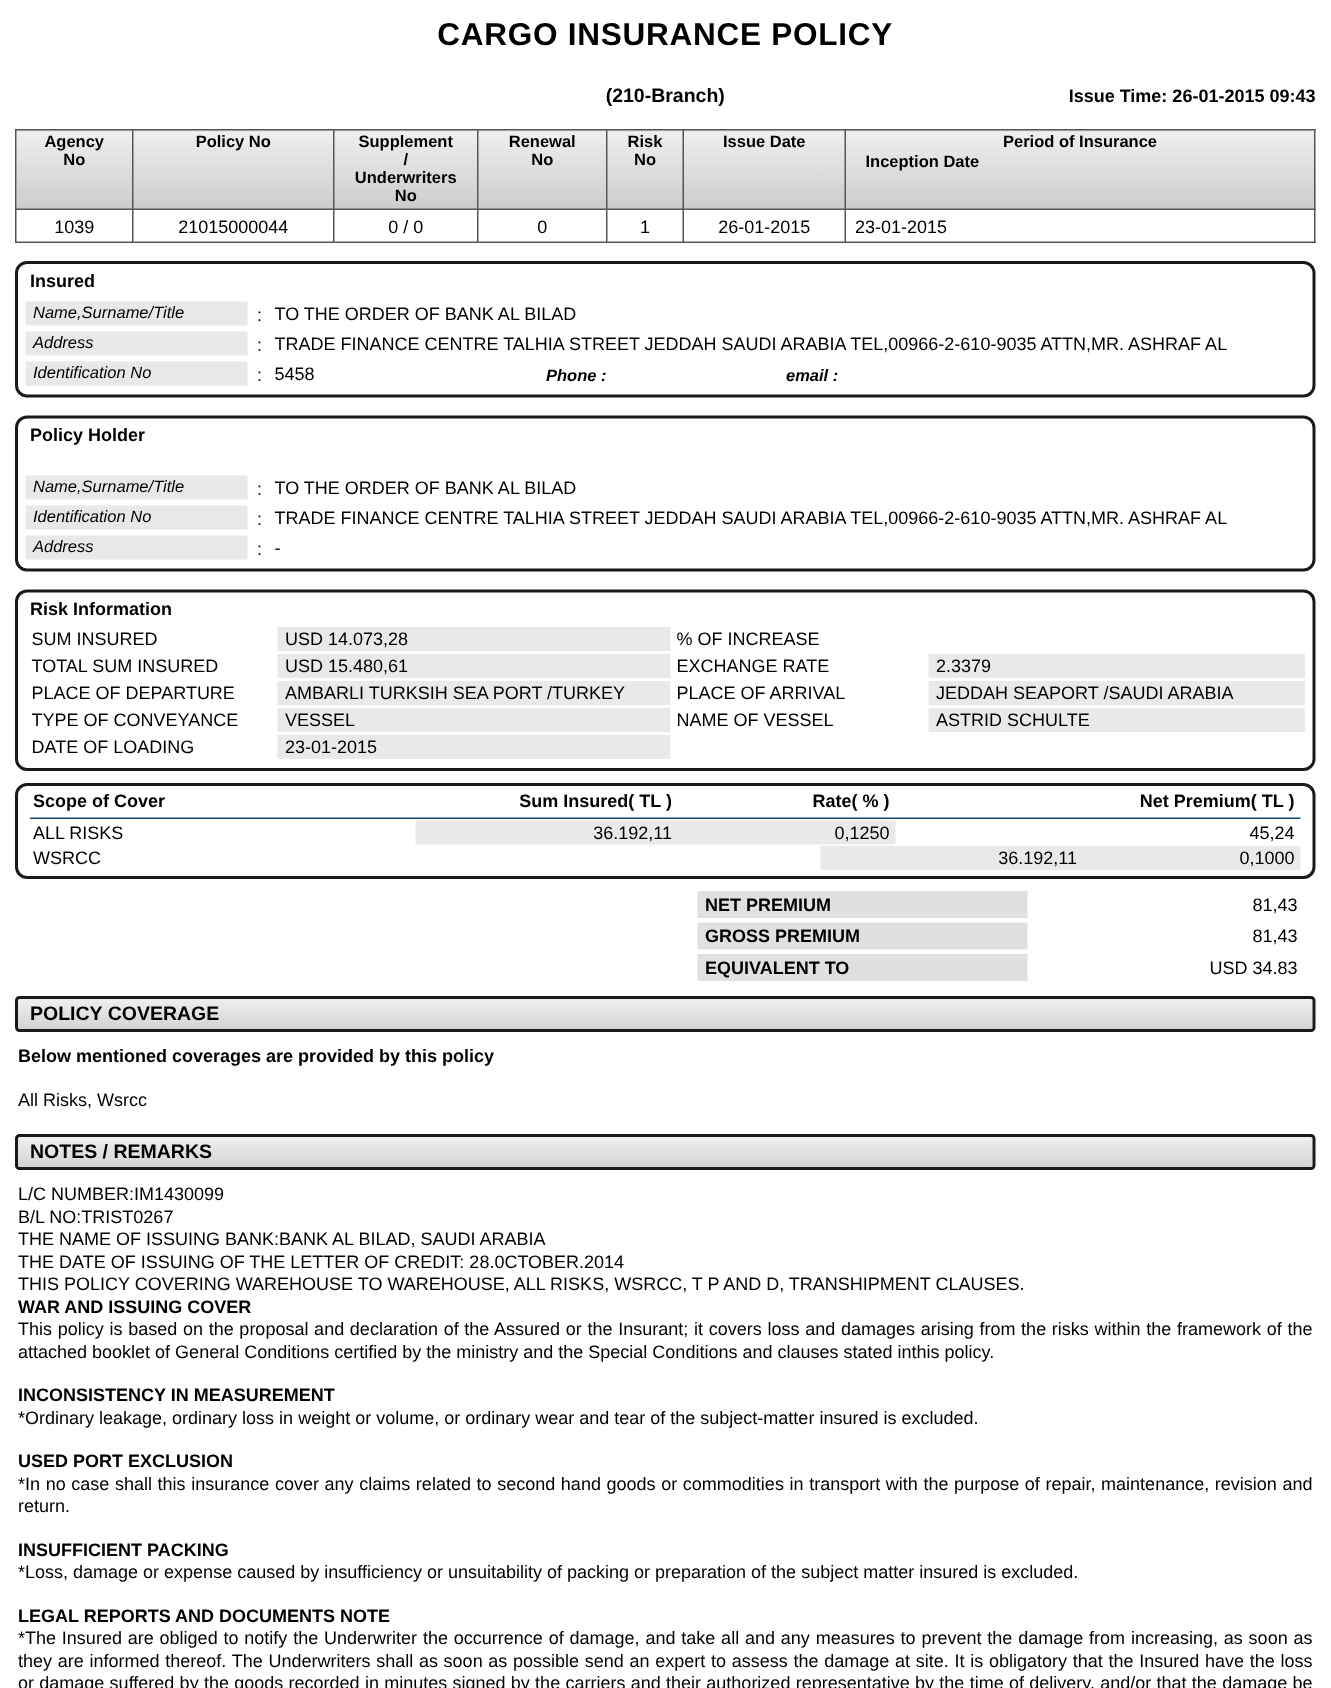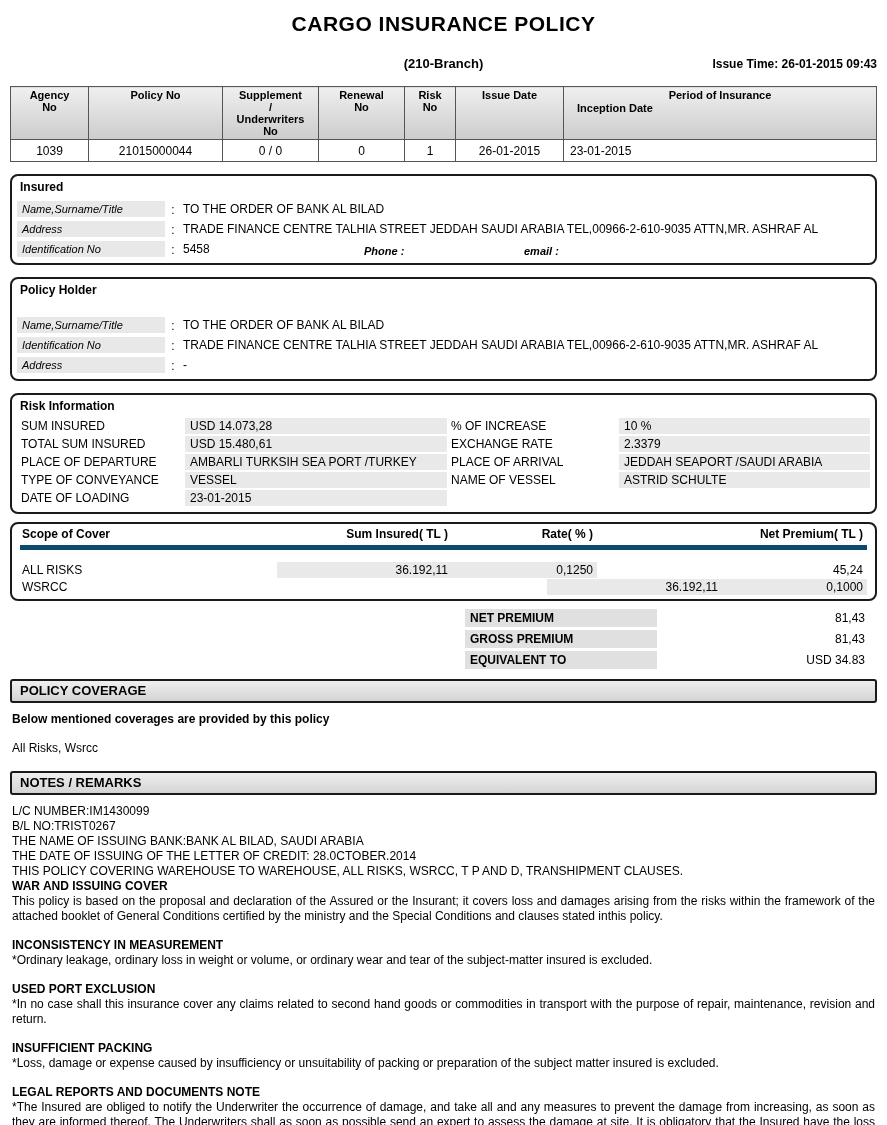--- a/index.html
+++ b/index.html
@@ -46,30 +46,30 @@
   .risk-row { display:flex; align-items:center; min-height:17px; margin-top:1px; font-size:12px; }
   .risk-label { width:168px; flex-shrink:0; padding:1px 4px; }
   .risk-value { width:262px; flex-shrink:0; padding:1px 5px; background:#e9e9e9; }
   .risk-label2 { width:172px; flex-shrink:0; padding:1px 4px; }
   .risk-value2 { flex:1; padding:1px 5px; background:#e9e9e9; }
   .no-bg { background:transparent; }
 
   
   .scope-box { border:2px solid #1a1a1a; border-radius:8px; margin-top:8px; padding:2px 8px 4px; }
   .scope-row { display:flex; align-items:center; min-height:17px; font-size:12px; }
-  .scope-header { font-weight:bold; border-bottom:5px solid #0c4a6e; padding-bottom:3px; margin-bottom:11px; }
+  .scope-header { font-weight:bold; border-bottom:1px solid #0c4a6e; padding-bottom:3px; margin-bottom:0; }
   .s-scope { flex:1; padding:1px 2px; }
   .s-sum { width:175px; text-align:right; padding:1px 4px; flex-shrink:0; }
   .s-rate { width:145px; text-align:right; padding:1px 4px; flex-shrink:0; }
   .s-prem { width:270px; text-align:right; padding:1px 4px; flex-shrink:0; }
   .val-bg { background:#e9e9e9; }
 
   .totals { margin-top:8px; }
   .total-row { display:flex; align-items:center; min-height:17px; margin-top:3px; font-size:12px; }
-  .t-label { margin-left:455px; width:192px; background:#e0e0e0; font-weight:bold; padding:2px 5px; flex-shrink:0; }
+  .t-label { margin-left:455px; width:220px; background:#e0e0e0; font-weight:bold; padding:2px 5px; flex-shrink:0; }
   .t-value { flex:1; text-align:right; padding-right:12px; }
 
   
   .bar {
     border:2px solid #1a1a1a; border-radius:3px;
     background:linear-gradient(#efefef,#d4d4d4);
     font-weight:bold; font-size:13px;
     padding:2px 8px 3px; margin-top:10px;
   }
   .pc-subtitle { font-weight:bold; font-size:12px; margin-top:9px; padding-left:2px; }
@@ -171,21 +171,20 @@
       <span class="field-value">-</span>
     </div>
   </div>
 
   <div class="section-box">
     <div class="section-title">Risk Information</div>
     <div class="risk-row">
       <span class="risk-label">SUM INSURED</span>
       <span class="risk-value">USD 14.073,28</span>
       <span class="risk-label2">% OF INCREASE</span>
-      <span class="risk-value2">10 %</span>
     </div>
     <div class="risk-row">
       <span class="risk-label">TOTAL SUM INSURED</span>
       <span class="risk-value">USD 15.480,61</span>
       <span class="risk-label2">EXCHANGE RATE</span>
       <span class="risk-value2">2.3379</span>
     </div>
     <div class="risk-row">
       <span class="risk-label">PLACE OF DEPARTURE</span>
       <span class="risk-value">AMBARLI TURKSIH SEA PORT /TURKEY</span>

